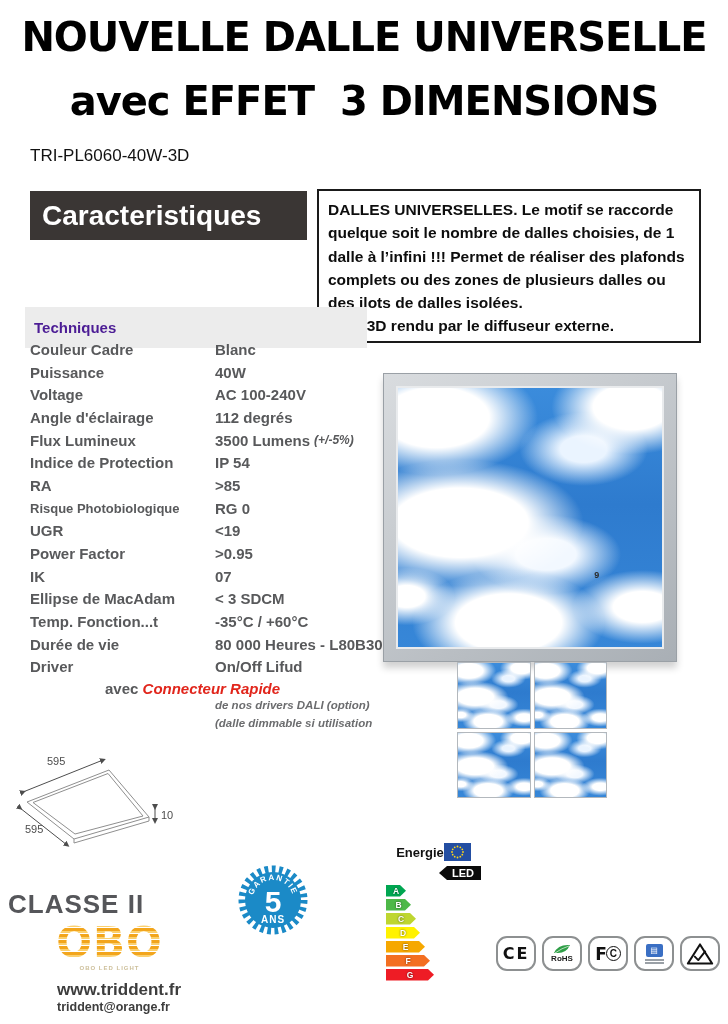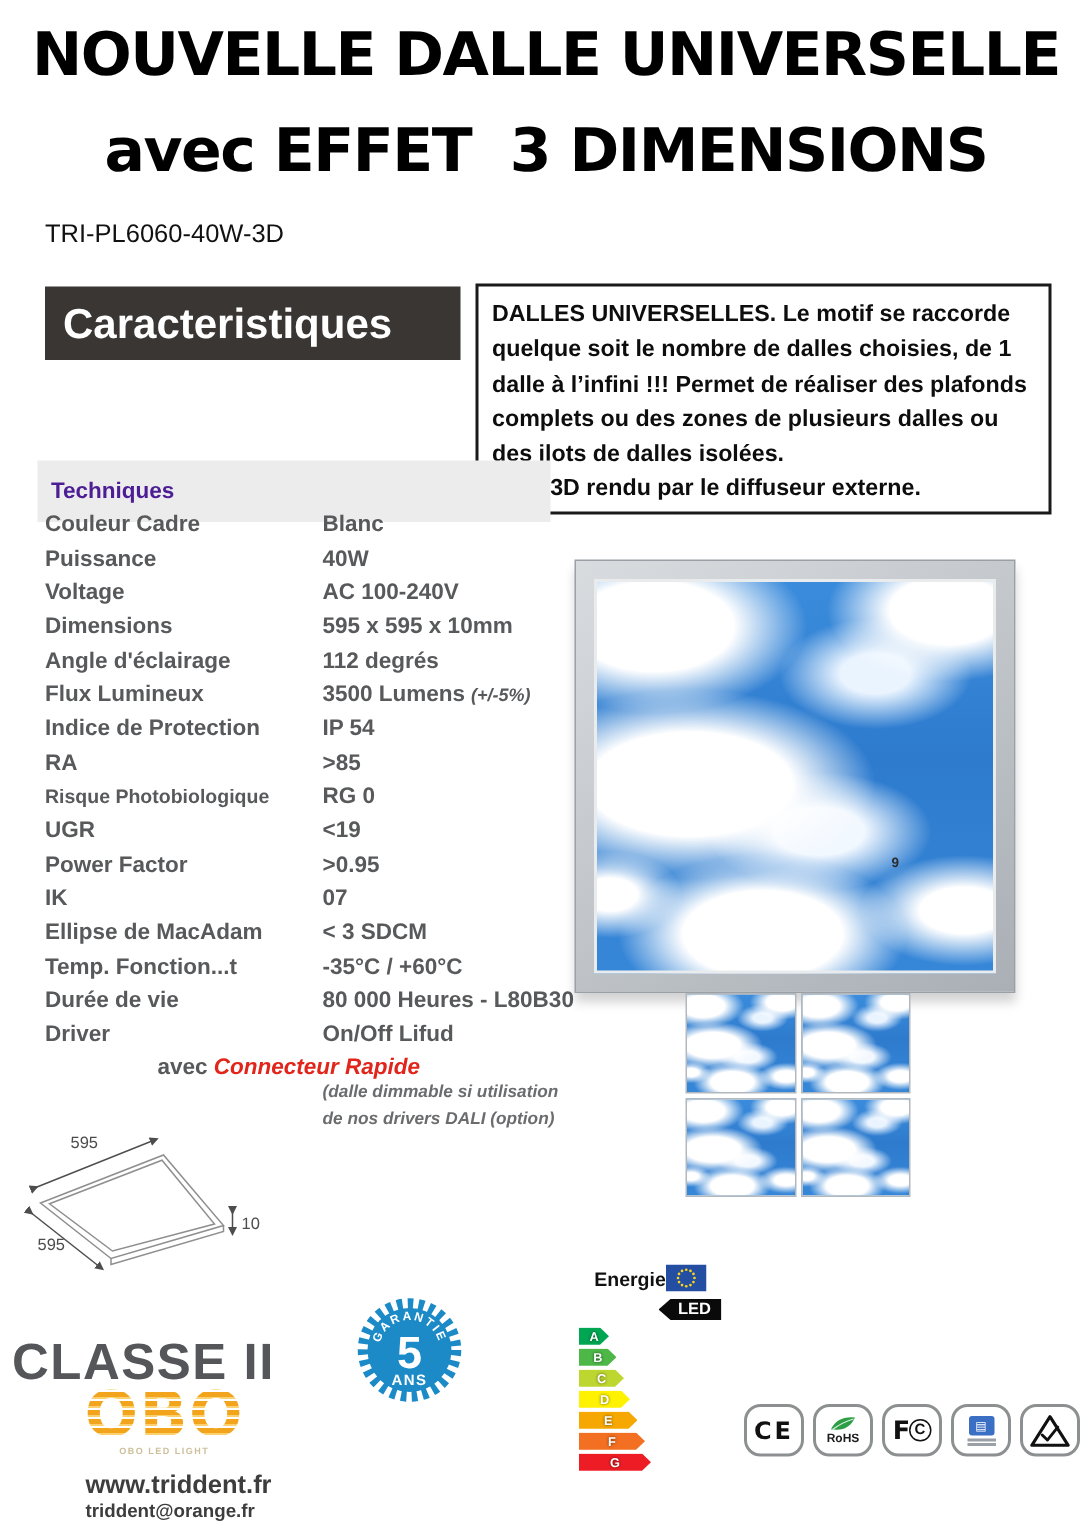--- a/index.html
+++ b/index.html
@@ -68,21 +68,21 @@
       clip-path:polygon(8px 0, 100% 0, 100% 100%, 8px 100%, 0 50%); }
   .grades { margin-top:5px; }
   .grade { height:11.5px; margin-bottom:2.5px; display:flex; align-items:center; justify-content:center;
       clip-path:polygon(0 0, calc(100% - 6px) 0, 100% 50%, calc(100% - 6px) 100%, 0 100%); }
   .grade span { font-size:8.5px; font-weight:bold; color:#fff; text-shadow:0 0 2px rgba(0,0,0,0.65); line-height:1; }
   .grade:nth-child(1){width:20px} .grade:nth-child(2){width:25px} .grade:nth-child(3){width:30px}
   .grade:nth-child(4){width:34px} .grade:nth-child(5){width:39px} .grade:nth-child(6){width:44px}
   .grade:nth-child(7){width:48px}
 
   
-  .classe { position:absolute; left:8px; top:889px; font-size:34px; font-weight:bold; color:#55565a; letter-spacing:1px; }
+  .classe { position:absolute; left:8px; top:889px; font-size:26px; font-weight:bold; color:#55565a; letter-spacing:1px; }
   .obo { position:absolute; left:52px; top:922px; width:115px; text-align:center; }
   .obo-word { font-size:42px; font-weight:bold; letter-spacing:1px; line-height:1; font-family:"DejaVu Sans", sans-serif;
       background:repeating-linear-gradient(180deg,#f2a51c 0 3px,#fbd06e 3px 4.5px,#ffffff 4.5px 6px);
       -webkit-background-clip:text; background-clip:text; color:transparent; }
   .obo-sub { font-size:6px; font-weight:bold; color:#cdbf9a; letter-spacing:1px; margin-top:1px; }
   .site { position:absolute; left:57px; top:980px; font-size:17px; font-weight:bold; color:#3d3d3d; text-decoration:none; }
   .email { position:absolute; left:57px; top:1000px; font-size:12.5px; font-weight:bold; color:#3d3d3d; text-decoration:none; }
 
   
   .warranty { position:absolute; left:236px; top:863px; }
@@ -130,24 +130,20 @@
     </div>
     <div class="spec-row">
       <span class="spec-label">Puissance</span>
       <span class="spec-value">40W</span>
     </div>
     <div class="spec-row">
       <span class="spec-label">Voltage</span>
       <span class="spec-value">AC 100-240V</span>
     </div>
     <div class="spec-row">
-      <span class="spec-label">Dimensions</span>
-      <span class="spec-value">595 x 595 x 10mm</span>
-    </div>
-    <div class="spec-row">
       <span class="spec-label">Angle d'éclairage</span>
       <span class="spec-value">112 degrés</span>
     </div>
     <div class="spec-row">
       <span class="spec-label">Flux Lumineux</span>
       <span class="spec-value">3500 Lumens</span>
       <span class="spec-note">(+/-5%)</span>
     </div>
     <div class="spec-row">
       <span class="spec-label">Indice de Protection</span>
@@ -185,22 +181,22 @@
       <span class="spec-label">Durée de vie</span>
       <span class="spec-value">80 000 Heures - L80B30</span>
     </div>
     <div class="spec-row">
       <span class="spec-label">Driver</span>
       <span class="spec-value">On/Off Lifud</span>
     </div>
     <div class="driver-note">
       <span>avec </span><span class="red">Connecteur Rapide</span>
     </div>
+    <div class="dim-note">de nos drivers DALI (option)</div>
     <div class="dim-note">(dalle dimmable si utilisation</div>
-    <div class="dim-note">de nos drivers DALI (option)</div>
   </div>
 
   <svg class="dim-svg" width="185" height="110" viewBox="0 0 185 110">
     <defs>
       <marker id="ah" markerWidth="6" markerHeight="6" refX="3" refY="3" orient="auto">
         <path d="M0,0 L6,3 L0,6 Z" fill="#4d4d4d"></path>
       </marker>
     </defs>
     <path class="ln" d="M12,59 L94,27 L134,74 L59,96 Z"></path>
     <path class="ln" d="M18,59.5 L93,30.5 L128,73 L60,91 Z"></path>

